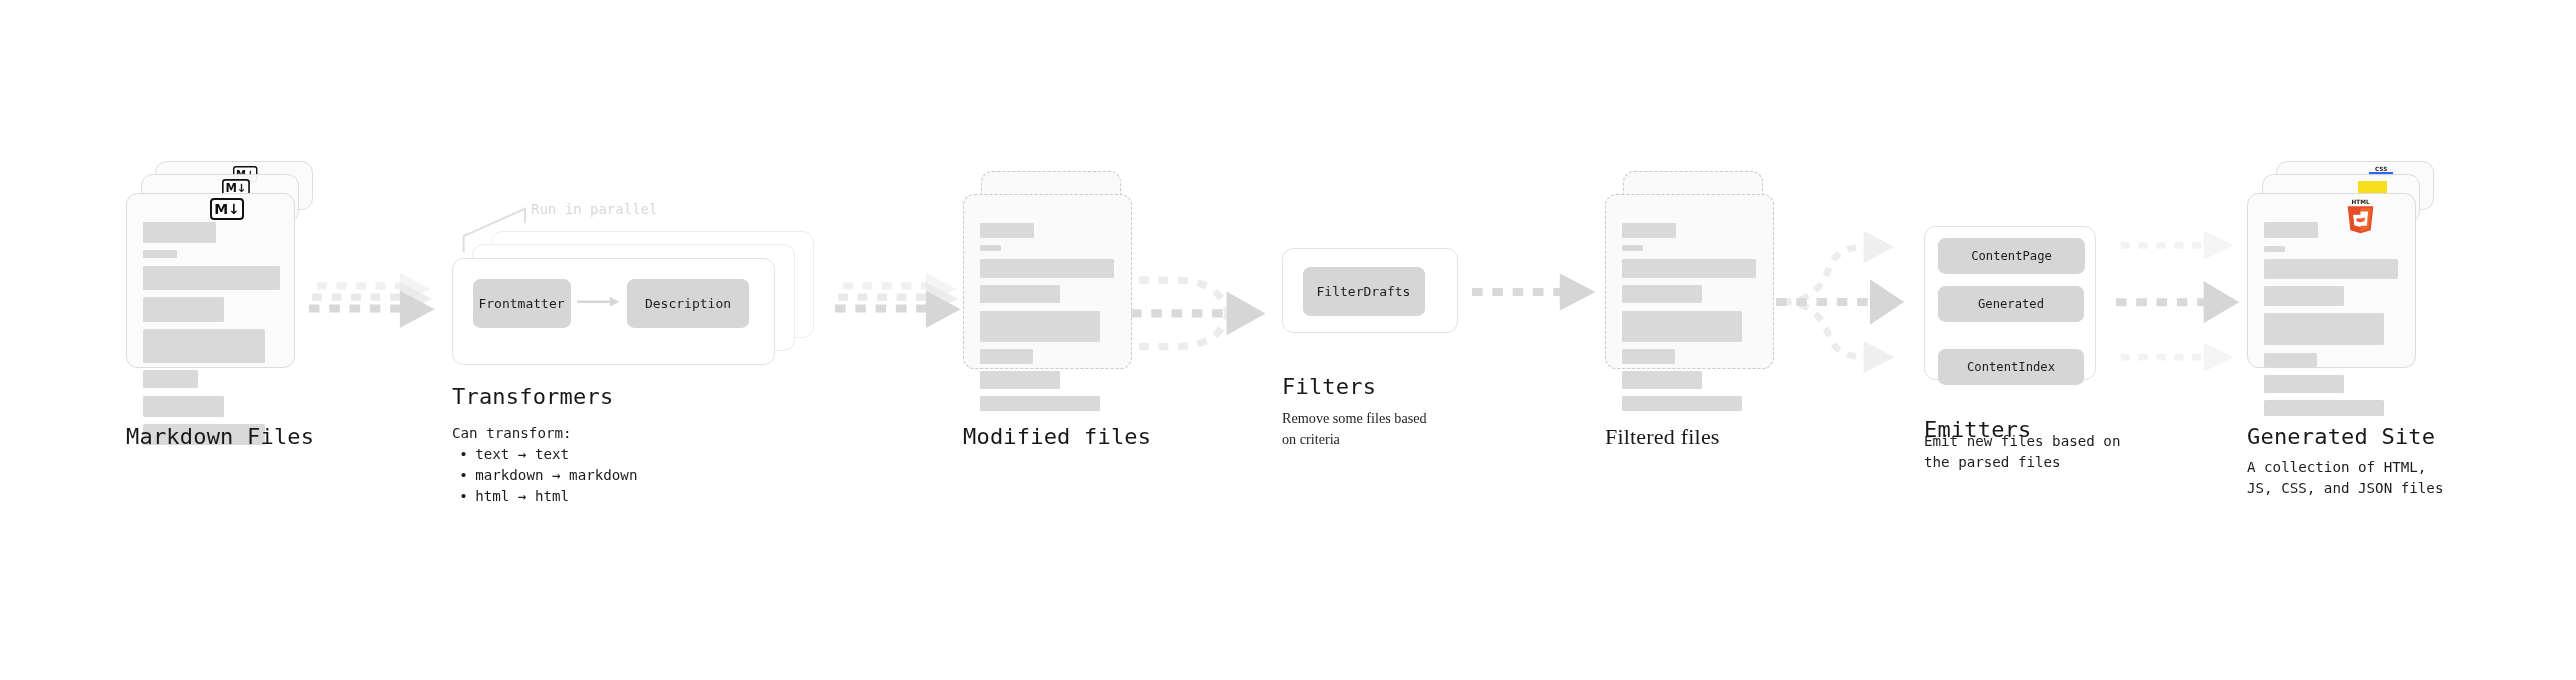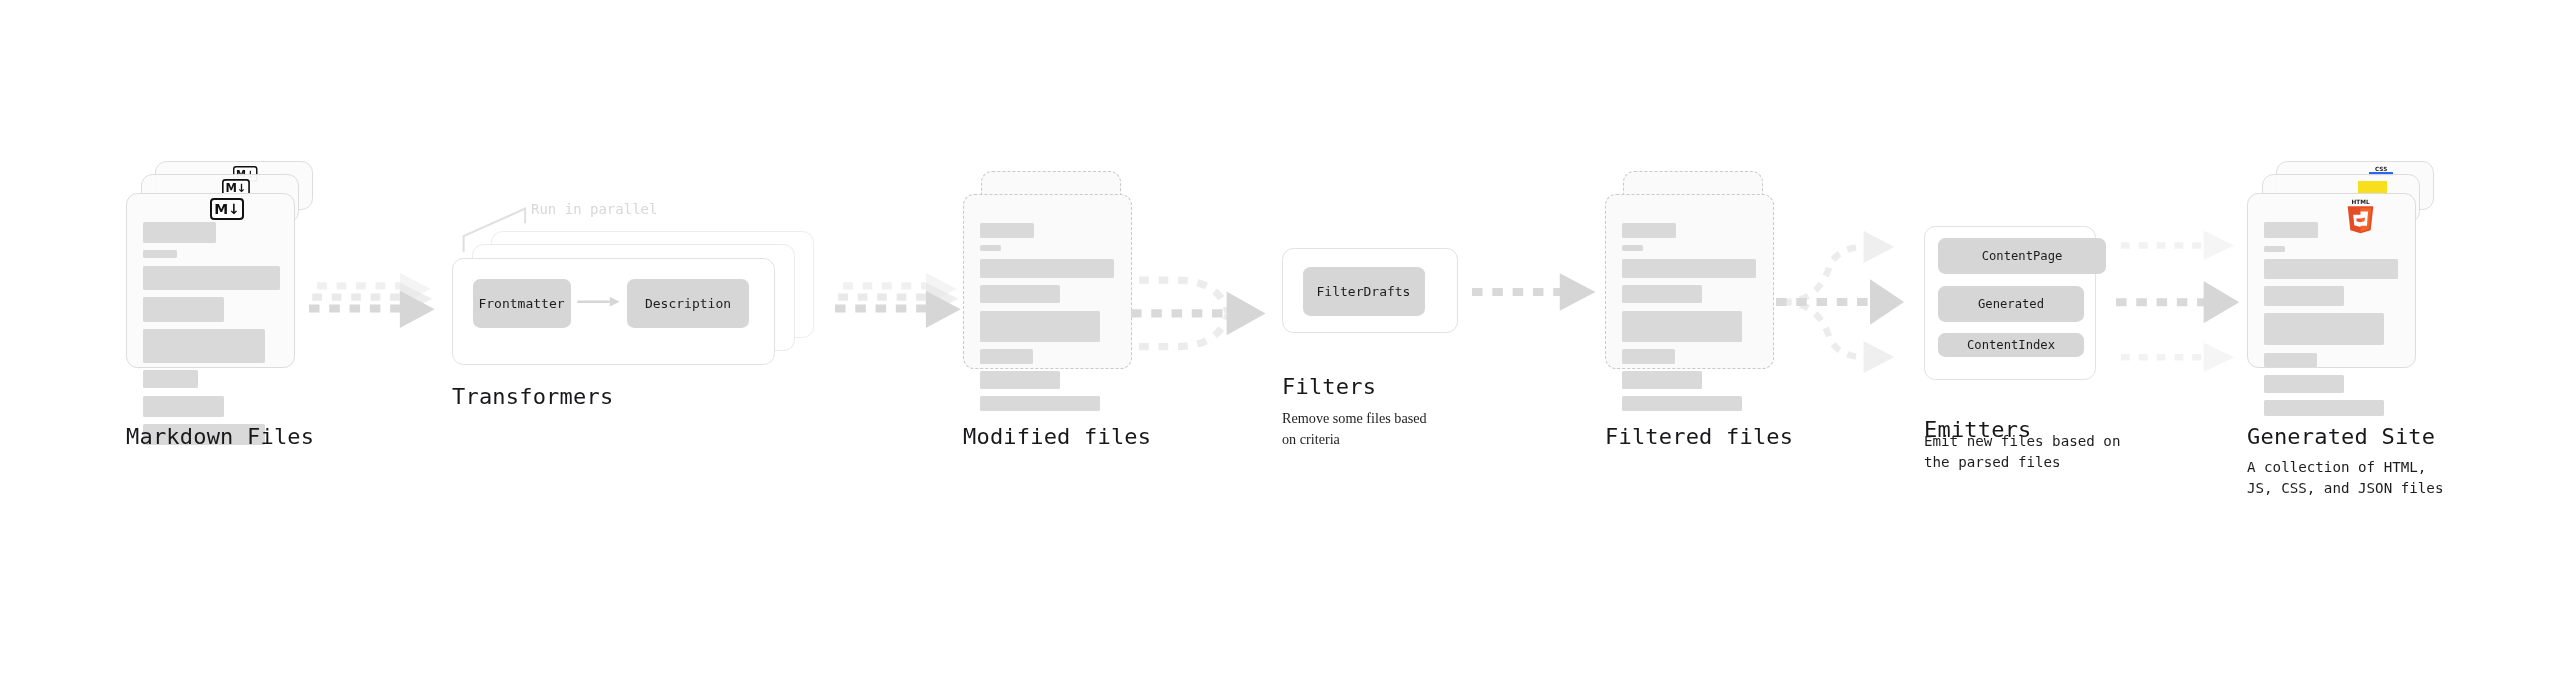--- a/index.html
+++ b/index.html
@@ -198,20 +198,28 @@
         <span>Description</span>
       </div>
       <svg width="46" height="11.4" style="position:absolute;left:124px;top:37px;" viewBox="0 0 56 14">
         <line x1="0" y1="7" x2="40" y2="7" stroke="#d6d6d6" stroke-width="3"></line>
         <polygon points="40,1 52,7 40,13" fill="#d6d6d6"></polygon>
       </svg>
     </div>
   </div>
 
   <div class="title" style="left:452px; top:384px;">Transformers</div>
+  <div class="sublist" style="left:452px; top:423px;">
+    <div class="lead">Can transform:</div>
+    <ul class="items">
+      <li class="item">text → text</li>
+      <li class="item">markdown → markdown</li>
+      <li class="item">html → html</li>
+    </ul>
+  </div>
 
   <div class="arrowwrap" style="left:835px; top:268px;">
     <svg width="146" height="73" viewBox="0 0 180 90">
       <g opacity="0.45">
         <line x1="10" y1="22" x2="118" y2="22" stroke="#dedede" stroke-width="9" stroke-dasharray="12 12"></line>
         <polygon points="112,6 150,26 112,46" fill="#e8e8e8"></polygon>
       </g>
       <g opacity="0.6">
         <line x1="4" y1="36" x2="118" y2="36" stroke="#dcdcdc" stroke-width="9" stroke-dasharray="12 12"></line>
         <polygon points="112,18 152,38 112,58" fill="#e4e4e4"></polygon>
@@ -274,41 +282,41 @@
         <div class="bar" style="width:20.3px;height:6.5px;"></div>
         <div class="bar" style="width:134px;height:19.5px;"></div>
         <div class="bar" style="width:80px;height:18px;"></div>
         <div class="bar" style="width:120px;height:31px;"></div>
         <div class="bar" style="width:53px;height:14.6px;"></div>
         <div class="bar" style="width:80px;height:18px;"></div>
         <div class="bar" style="width:120px;height:14.6px;"></div>
       </div>
     </div>
   </div>
-  <div class="title" style="left:1605px; top:424px;">Filtered files</div>
+  <div class="title" style="left:1605px; top:424px;font-family:Liberation Serif, serif;">Filtered files</div>
 
   <div class="arrowwrap" style="left:1776px; top:229px;">
     <svg width="154" height="146" viewBox="0 0 190 180">
       <path d="M8 90 Q52 90 66 46 Q76 22 110 22" fill="none" stroke="#ececec" stroke-width="8" stroke-dasharray="11 11"></path>
       <path d="M8 90 Q52 90 66 134 Q76 158 110 158" fill="none" stroke="#ececec" stroke-width="8" stroke-dasharray="11 11"></path>
       <line x1="0" y1="90" x2="118" y2="90" stroke="#d9d9d9" stroke-width="10" stroke-dasharray="13 12"></line>
       <polygon points="108,2 146,22 108,42" fill="#efefef"></polygon>
       <polygon points="116,62 158,90 116,118" fill="#d6d6d6"></polygon>
       <polygon points="108,138 146,158 108,178" fill="#efefef"></polygon>
     </svg>
   </div>
 
   <div class="groupbox" style="left:1924px; top:226px; width:172px; height:154px;">
-    <div class="chip" style="left:13px; top:11.4px; width:168px; height:36px; font-size:12.2px;">
+    <div class="chip" style="left:13px; top:11.4px; width:147px; height:36px; font-size:12.2px;">
       <span>ContentPage</span>
     </div>
     <div class="chip" style="left:13px; top:59px; width:146px; height:36px; font-size:12.2px;">
       <span>Generated</span>
     </div>
-    <div class="chip" style="left:13px; top:106px; width:146px; height:24px; font-size:12.2px;">
+    <div class="chip" style="left:13px; top:122px; width:146px; height:36px; font-size:12.2px;">
       <span>ContentIndex</span>
     </div>
   </div>
   <div class="title" style="left:1924px; top:417px;">Emitters</div>
   <div class="subtitle" style="left:1924px; top:431px;">Emit new files based on
 the parsed files</div>
 
   <div class="arrowwrap" style="left:2116px; top:234px;">
     <svg width="146" height="138" viewBox="0 0 180 170">
       <g opacity="0.5">

